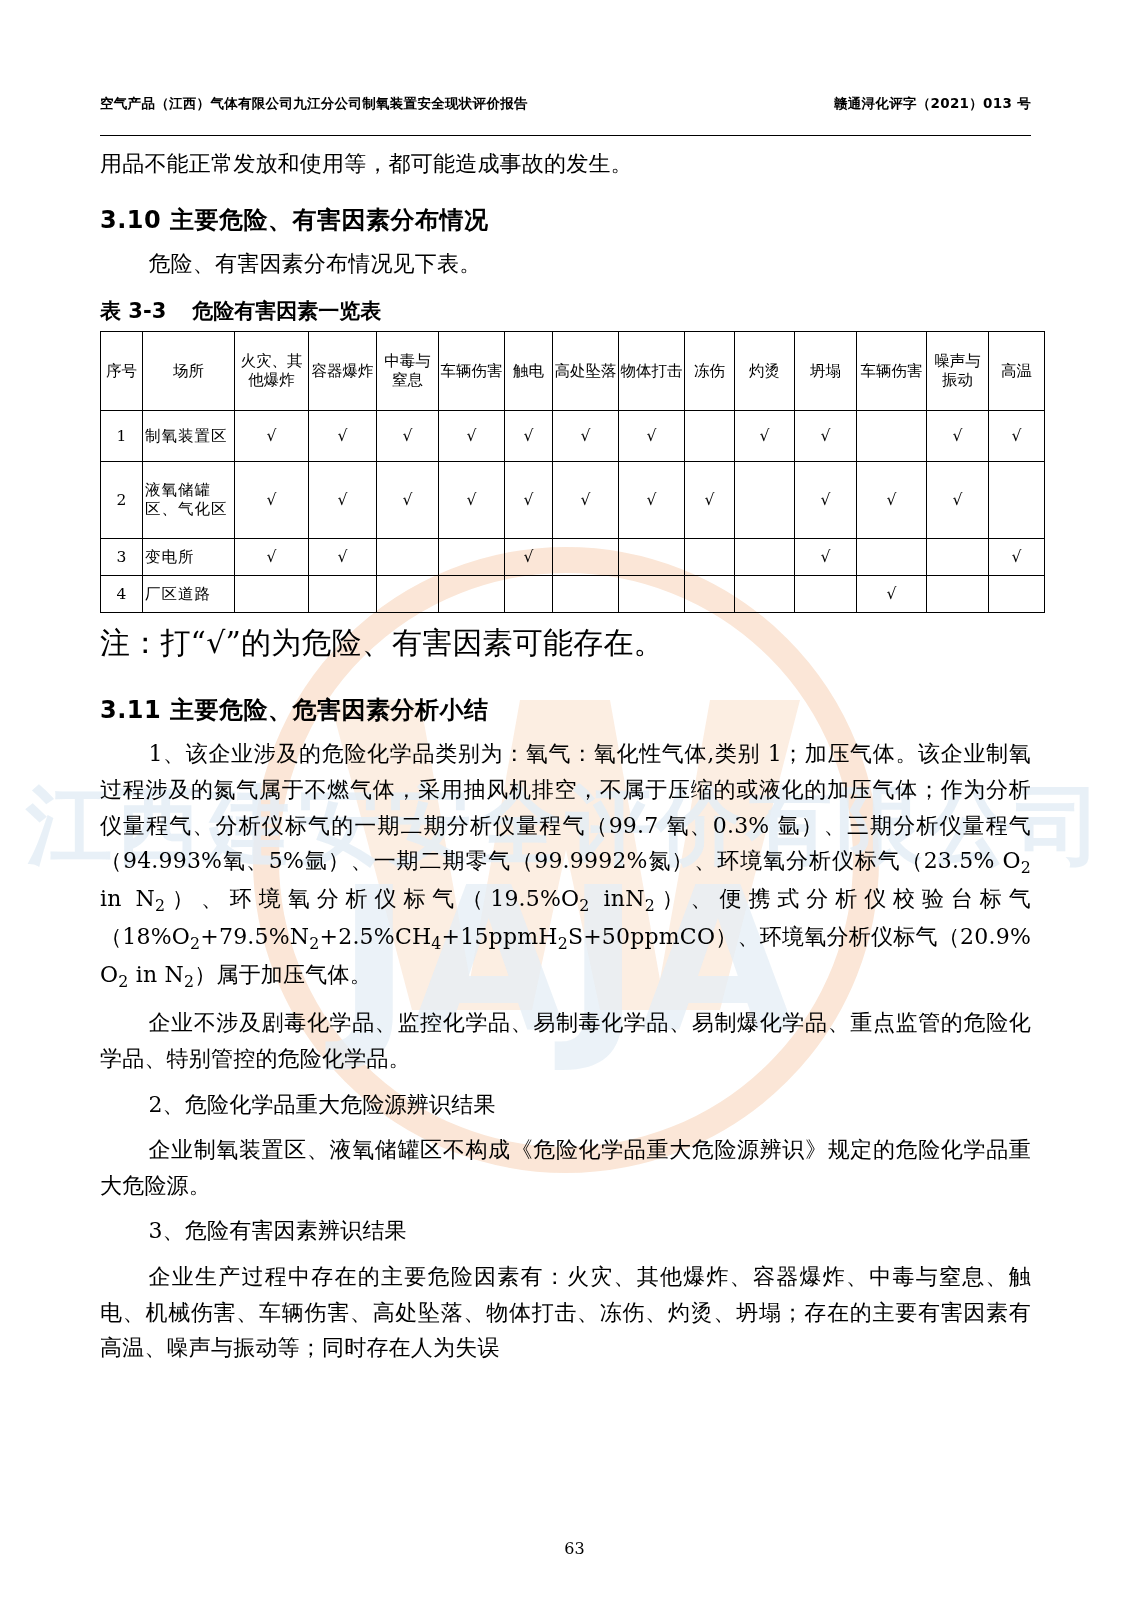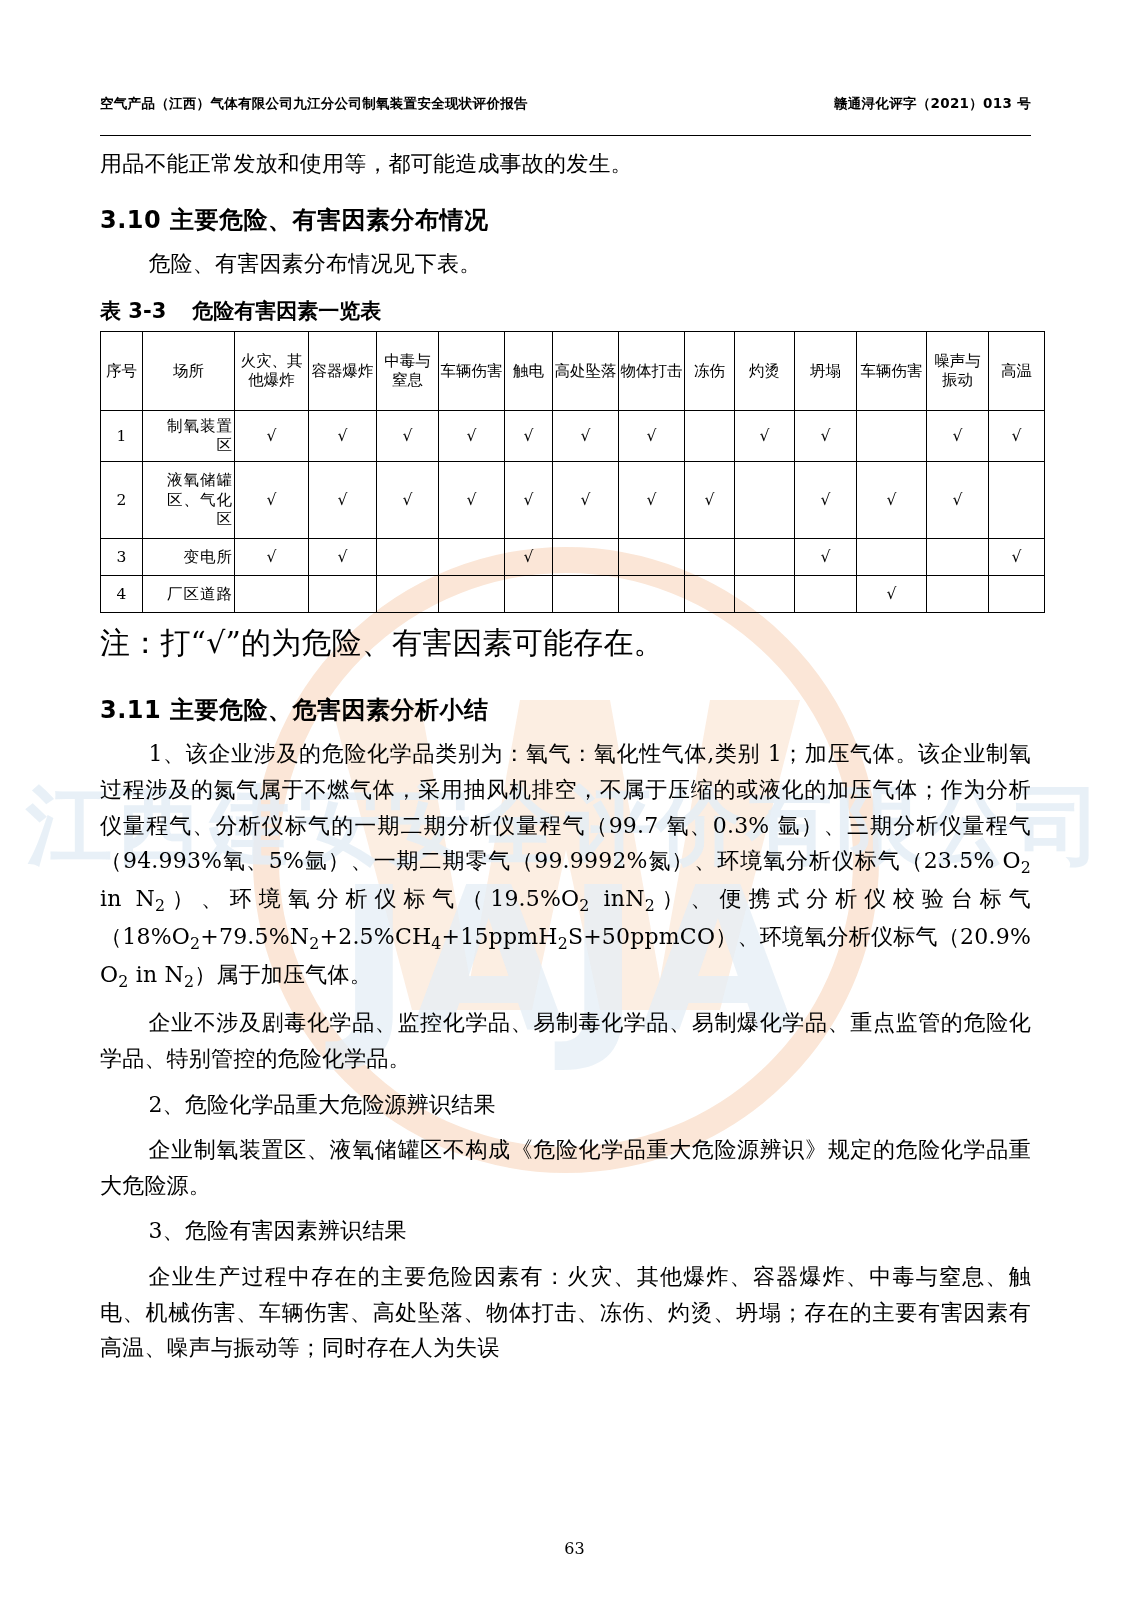--- a/index.html
+++ b/index.html
@@ -94,22 +94,22 @@
     vertical-align: middle;
     padding: 2px 1px;
     line-height: 1.25;
     font-family: "DejaVu Serif", "Liberation Serif", serif;
   }
   table.risk th {
     font-weight: normal;
     height: 74px;
   }
   table.risk td.place {
-    text-align: right;
-    padding-left: 15px;
+    text-align: left;
+    padding-left: 2px;
     letter-spacing: 1px;
   }
   table.risk td.idx { width: 42px; }
   .chk { font-size: 16px; }
   .r1 td { height: 46px; }
   .r2 td { height: 72px; }
   .r3 td { height: 32px; }
   .r4 td { height: 32px; }
 
   .note {

